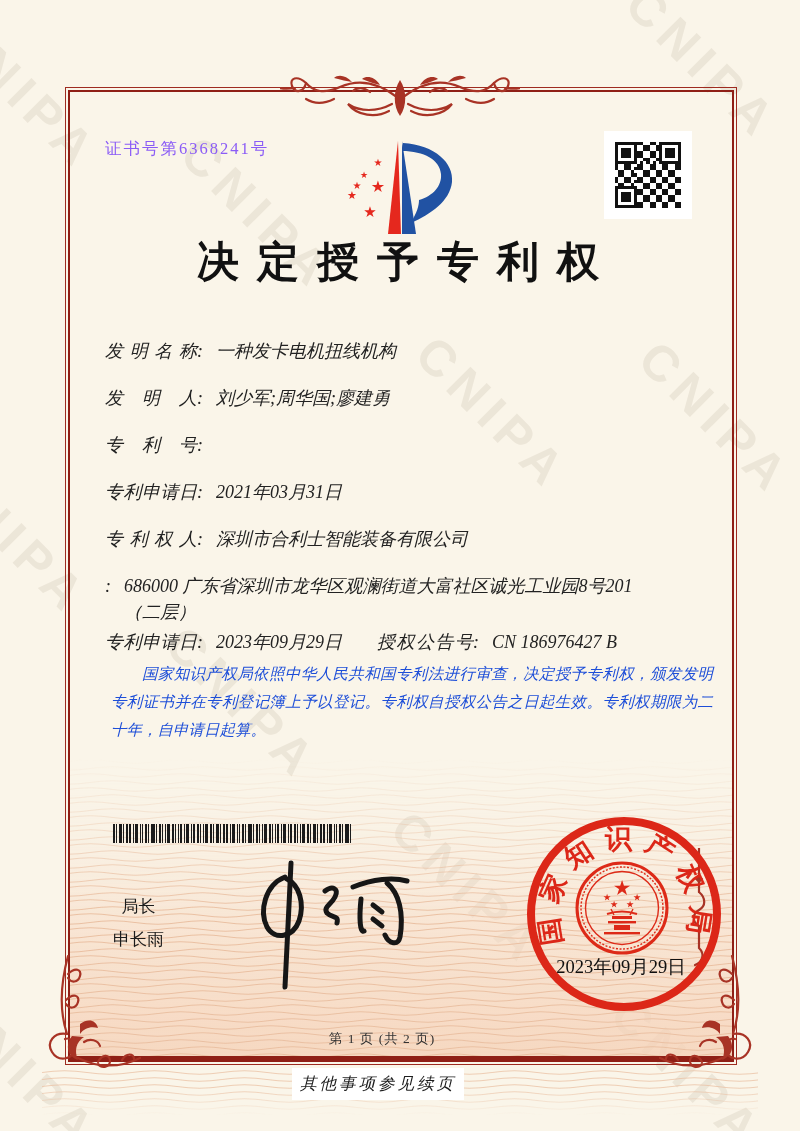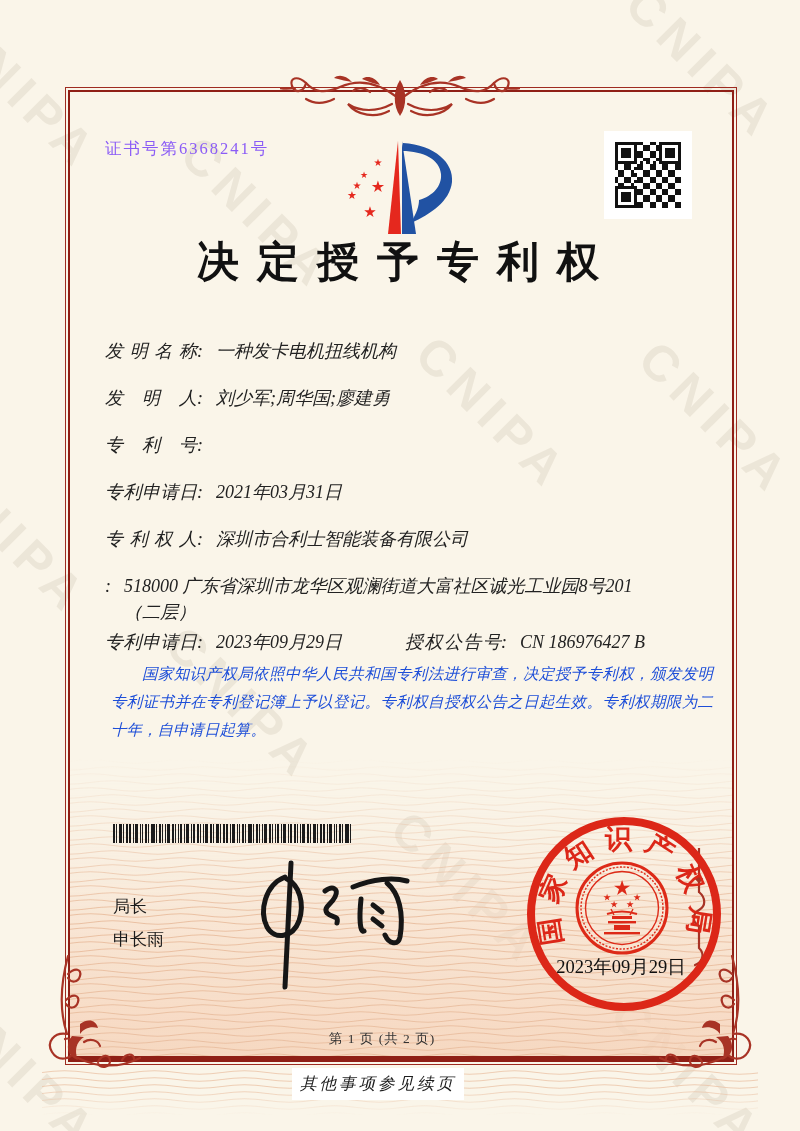--- a/index.html
+++ b/index.html
@@ -37,28 +37,28 @@
   .title{position:absolute;left:0;top:234px;width:100%;text-align:center;font-size:42px;
          font-weight:700;letter-spacing:18px;padding-left:14px;box-sizing:border-box;color:#111;}
   .fields{position:absolute;left:105px;top:338px;width:548px;font-size:18px;line-height:26px;font-style:italic;}
   .frow{display:flex;margin-bottom:21px;}
   .frow.addr{margin-bottom:4px;}
   .flabel{display:inline-block;width:92px;text-align:justify;text-align-last:justify;flex:0 0 92px;}
   .fcolon{flex:0 0 auto;}
   .fvalue{margin-left:13px;flex:1 1 auto;}
   .frow.grant{margin-bottom:0;}
   .gpair1{display:flex;width:272px;flex:0 0 272px;}
-  .gpair2{display:flex;flex:1 1 auto;margin-left:28px;}
+  .gpair2{display:flex;flex:1 1 auto;}
   .gpair2 .flabel{width:96px;flex:0 0 96px;}
   .paras{position:absolute;left:111px;top:660px;width:602px;font-size:15.5px;line-height:28px;
          font-style:italic;text-align:justify;color:#1d4ed8;}
   .paras p{margin:0;text-indent:2em;}
   .barcode{position:absolute;left:113px;top:824px;width:242px;height:19px;}
   .signer{position:absolute;left:113px;top:890px;font-family:"Liberation Sans","DejaVu Sans",sans-serif;
-          font-size:17px;line-height:33px;color:#1c1c1c;}
+          font-size:17px;line-height:33px;color:#1c1c1c;text-align:center;}
   .signature{position:absolute;left:225px;top:845px;width:200px;height:150px;}
   .seal{position:absolute;left:524px;top:814px;width:200px;height:200px;}
   .seal text{font-weight:bold;}
   .seal .arc-text{font-size:27px;letter-spacing:11px;fill:#dc2718;
                   font-family:"Liberation Serif","DejaVu Serif",serif;}
   .seal .seal-date{font-size:18.5px;font-weight:normal;fill:#101010;
                    font-family:"Liberation Serif","DejaVu Serif",serif;}
   .page-num{position:absolute;left:0;top:1030px;width:100%;text-align:center;
             font-size:13.5px;letter-spacing:1px;color:#333;transform:translateX(-18px);}
   .cont-note{position:absolute;left:50%;top:1068px;transform:translateX(-50%) translateX(-22px);
@@ -453,21 +453,21 @@
           <span class="fcolon">:</span>
         <span class="fvalue">2021年03月31日</span>
       </div>
       <div class="frow">
         <span class="flabel">专利权人</span>
           <span class="fcolon">:</span>
         <span class="fvalue">深圳市合利士智能装备有限公司</span>
       </div>
       <div class="frow addr">
           <span class="fcolon">:</span>
-        <span class="fvalue">518000 广东省深圳市龙华区观澜街道大富社区诚光工业园8号201（二层）</span>
+        <span class="fvalue">686000 广东省深圳市龙华区观澜街道大富社区诚光工业园8号201（二层）</span>
       </div>
       <div class="frow grant">
         <span class="gpair1">
           <span class="flabel">专利申请日</span>
             <span class="fcolon">:</span>
           <span class="fvalue">2023年09月29日</span>
         </span>
         <span class="gpair2">
           <span class="flabel">授权公告号</span>
             <span class="fcolon">:</span>

